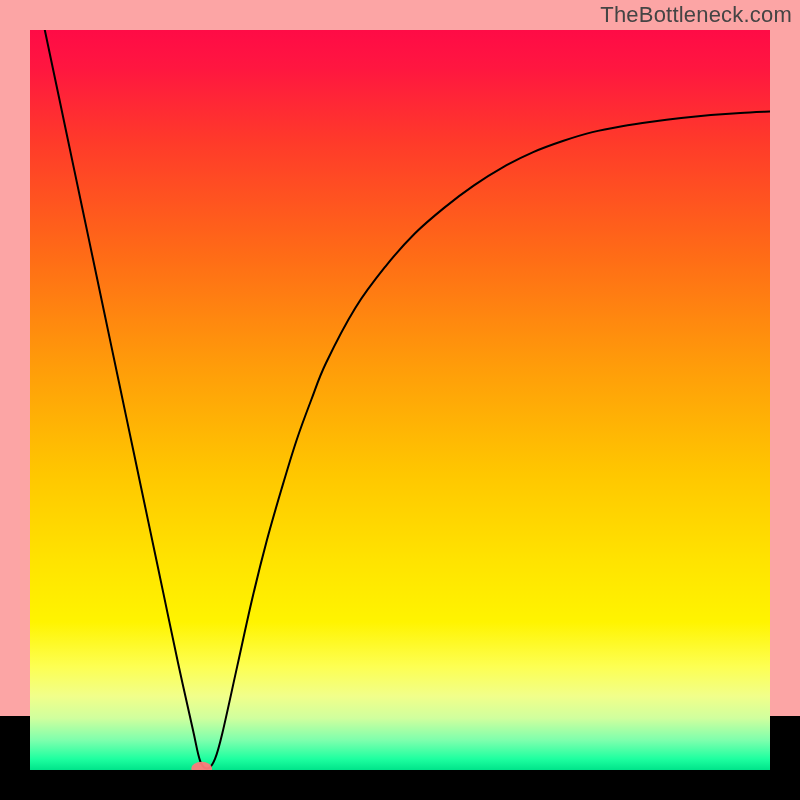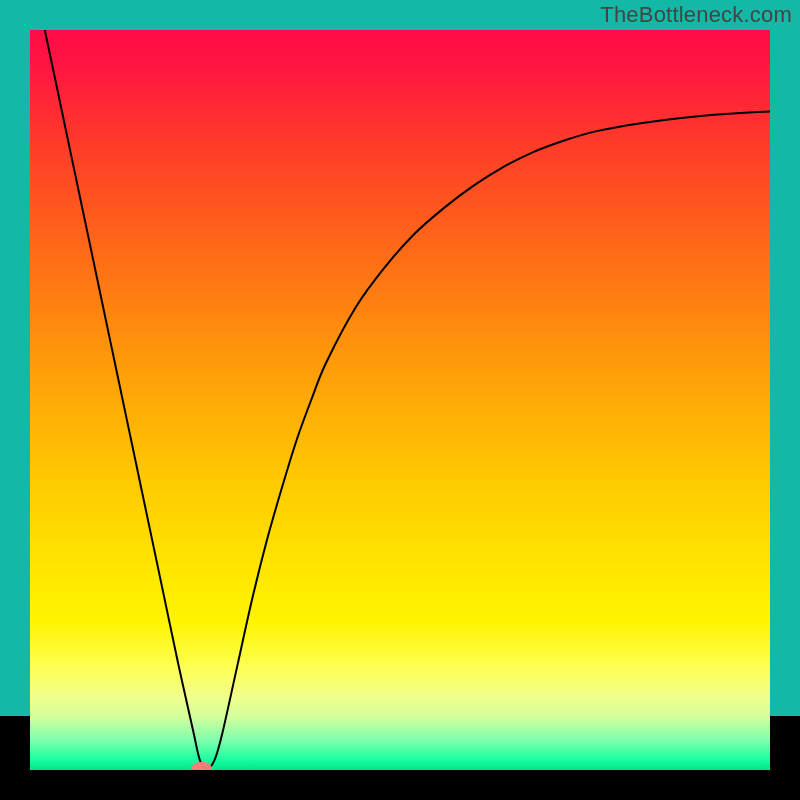--- a/index.html
+++ b/index.html
@@ -8,21 +8,21 @@
     width: 800px;
     height: 800px;
     overflow: hidden;
     background: #000;
     font-family: Arial, Helvetica, sans-serif;
   }
   .frame {
     position: relative;
     width: 800px;
     height: 716px;
-    background: #14b8a6;
+    background: #fca5a5;
   }
   .watermark {
     position: absolute;
     top: 2px;
     right: 8px;
     color: #444;
     font-size: 22px;
     letter-spacing: 0.2px;
     font-weight: 400;
     z-index: 10;

